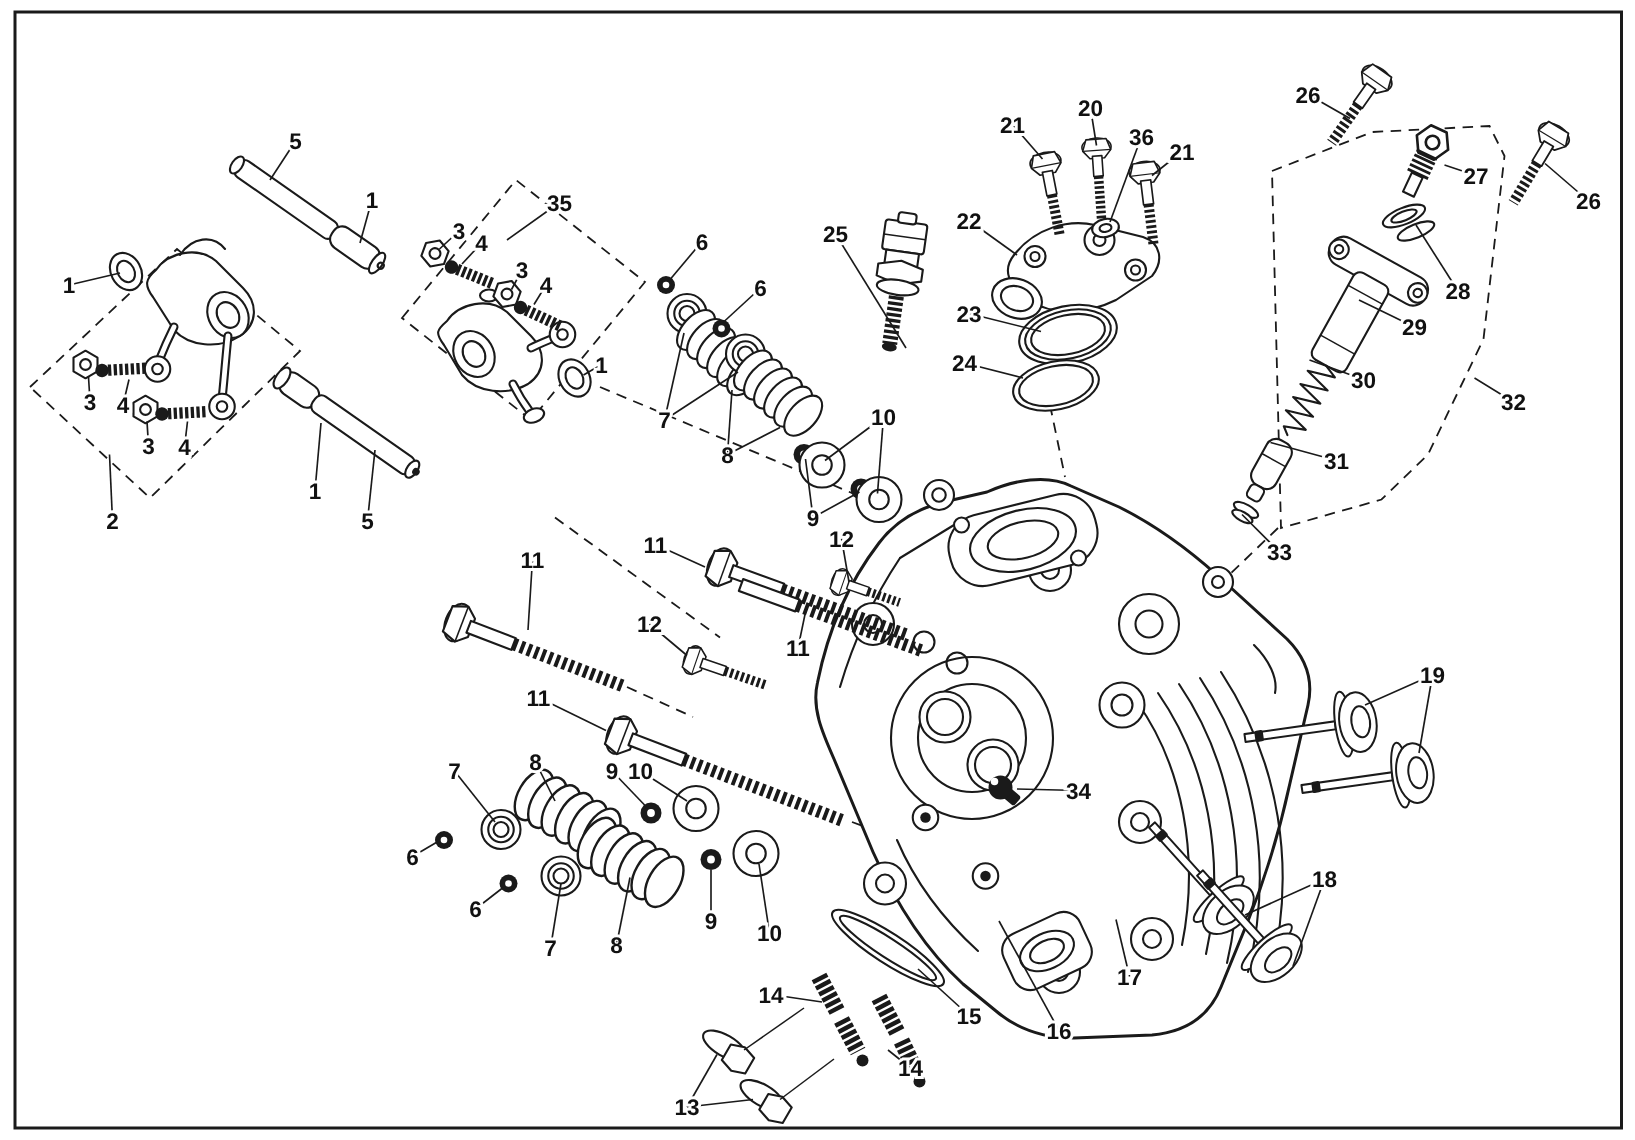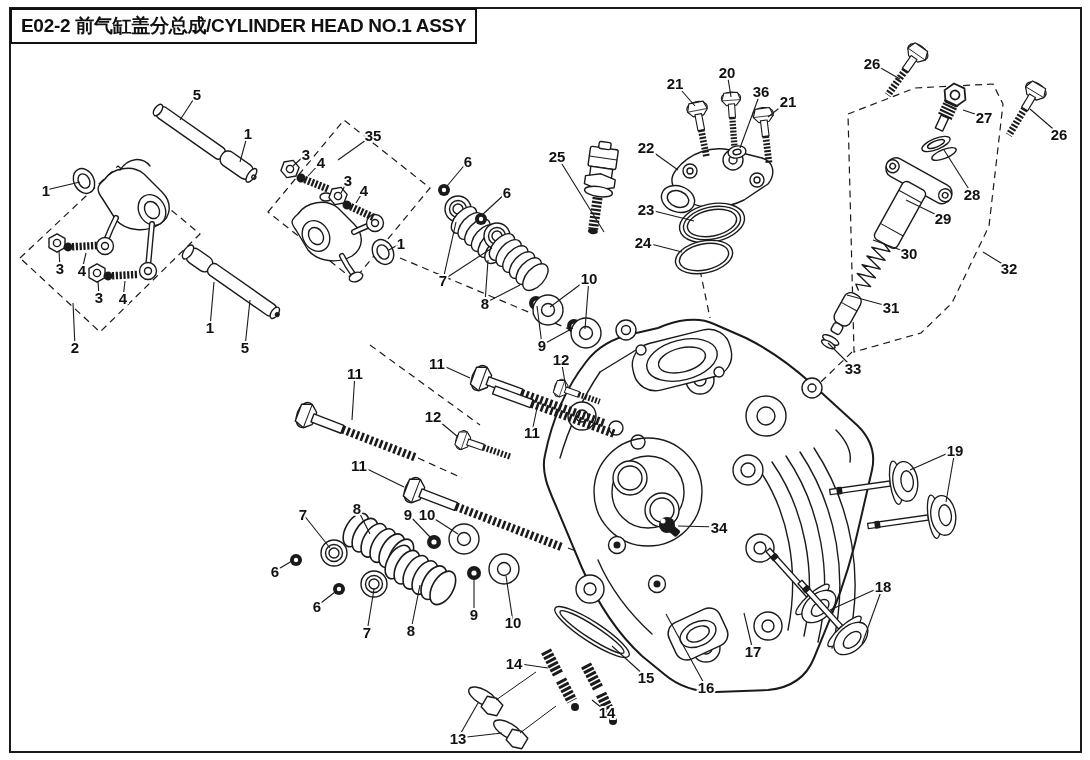--- a/index.html
+++ b/index.html
@@ -20,21 +20,20 @@
   .armW{fill:none;stroke:#fff;stroke-width:3.2;stroke-linecap:round;}
   #leader-layer line{stroke:#1a1a1a;stroke-width:1.1;}
   #callout-layer text{font-family:"Liberation Sans",sans-serif;font-size:15px;font-weight:bold;
                       fill:#111;text-anchor:middle;stroke:#fff;stroke-width:4px;paint-order:stroke;}
 </style>
 </head>
 <body>
 
 <div class="canvas">
 
-  <div class="title-box">E02-2 前气缸盖分总成/CYLINDER HEAD NO.1 ASSY</div>
 
   <svg id="diagram" width="1090" height="760" viewBox="0 0 1090 760">
 
     <defs>
       <g id="coil">
         <ellipse class="wfill" cx="0" cy="0" rx="9" ry="16"></ellipse>
         <ellipse class="wfill" cx="9" cy="0" rx="9" ry="16"></ellipse>
         <ellipse class="wfill" cx="18" cy="0" rx="9" ry="16"></ellipse>
         <ellipse class="wfill" cx="27" cy="0" rx="9" ry="16"></ellipse>
         <ellipse class="wfill" cx="36" cy="0" rx="9" ry="16"></ellipse>

